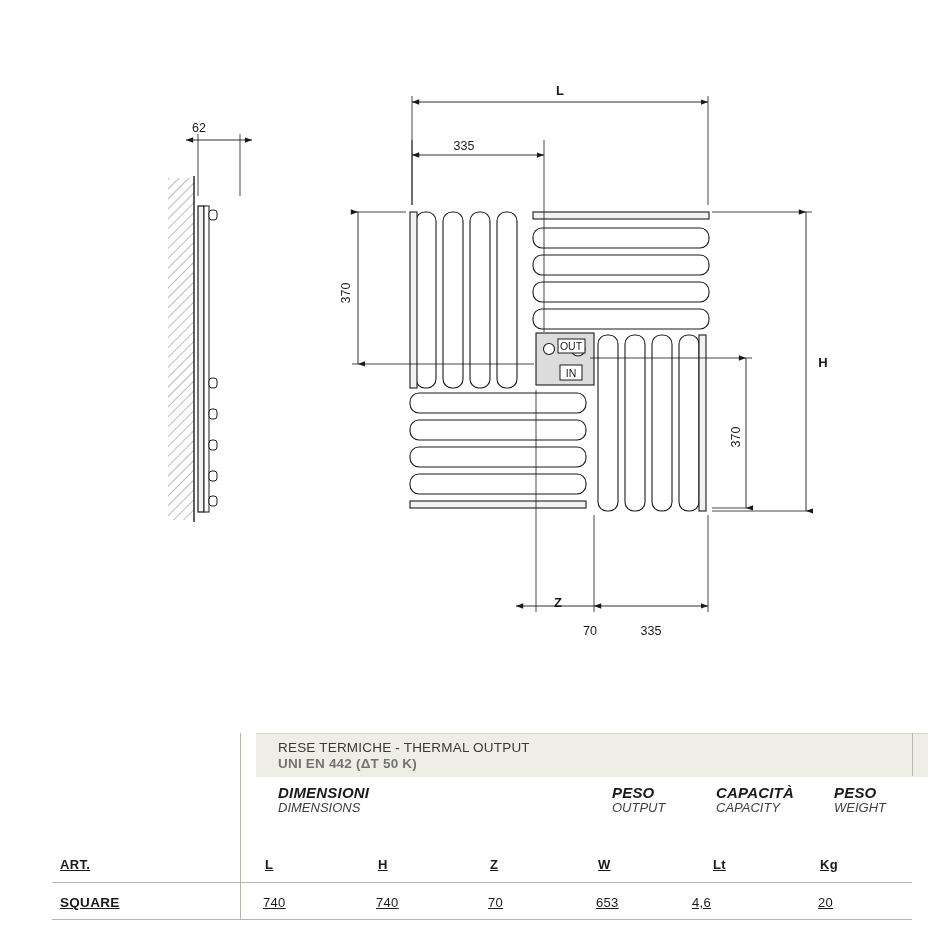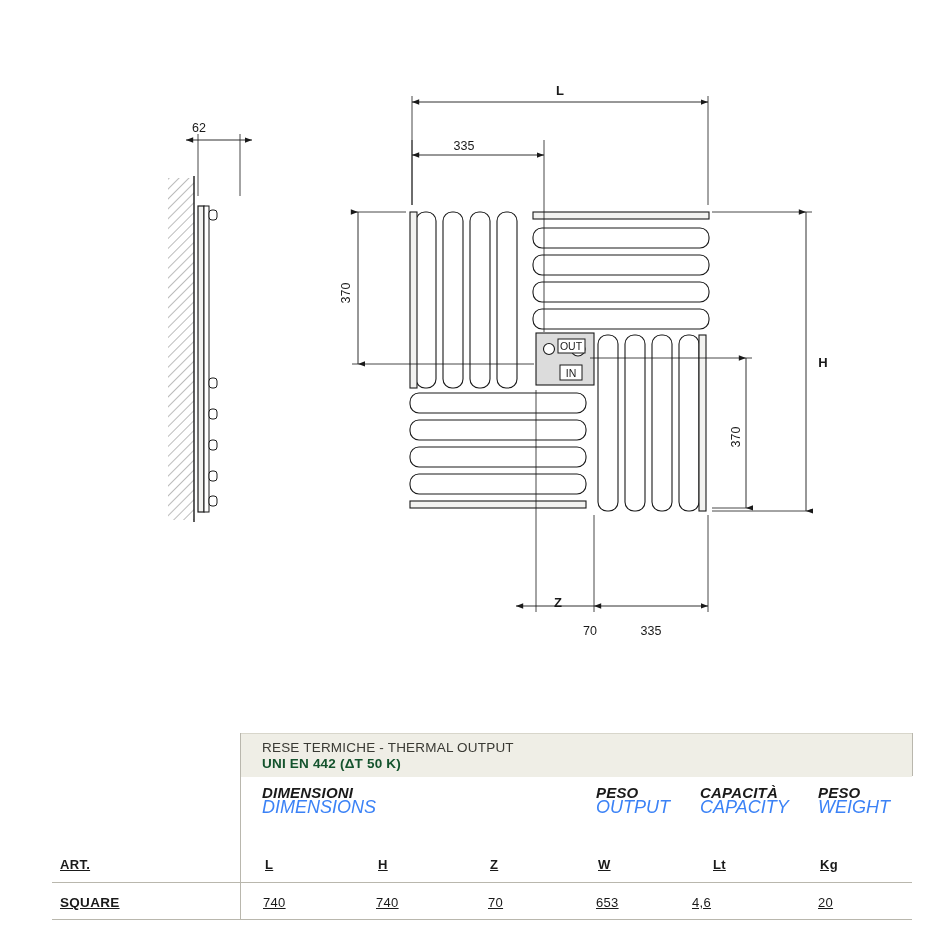--- a/index.html
+++ b/index.html
@@ -10,43 +10,43 @@
     color:#1a1a1a;
     position:relative;
     overflow:hidden;
   }
   .stage{position:absolute;left:0;top:0;width:950px;height:950px;}
   svg.tech{position:absolute;left:0;top:0;width:950px;height:730px;}
 
   
   .spec-table{
     position:absolute;
-    left:240px;
+    left:256px;
     top:733px;
     width:672px;
     font-size:13px;
   }
   .tbl-head{
     background:#efeee6;
     height:43px;
     position:relative;
     border-top:1px solid #d8d6cb;
   }
   .tbl-head .left{
     position:absolute;left:22px;top:6px;line-height:16px;
   }
   .tbl-head .left .l1{font-size:13.5px;color:#3a3a34;letter-spacing:.2px;}
-  .tbl-head .left .l2{font-size:13.5px;color:#14532d;font-weight:bold;letter-spacing:.2px;}
+  .tbl-head .left .l2{font-size:13.5px;color:#737373;font-weight:bold;letter-spacing:.2px;}
   .tbl-head .right{
     position:absolute;right:8px;top:6px;line-height:17px;text-align:left;font-size:13.5px;color:#2b2b2b;
   }
   .cols{position:relative;height:46px;}
   .col{position:absolute;top:8px;line-height:15px;}
   .col .c1{font-weight:bold;font-size:15px;letter-spacing:.2px;font-style:italic;}
-  .col .c2{font-style:italic;font-size:18px;color:#3b82f6;}
+  .col .c2{font-style:italic;font-size:13px;color:#404040;}
   .artlabel{
     position:absolute;
     font-weight:bold;font-size:13px;letter-spacing:.3px;text-decoration:underline;
   }
   .art-head{left:60px;top:857px;}
   .art-val{left:60px;top:895px;font-size:13.5px;}
   .artline{
     position:absolute;left:52px;top:882px;width:860px;border-top:1px solid #b9b7ad;
   }
   .artline2{

